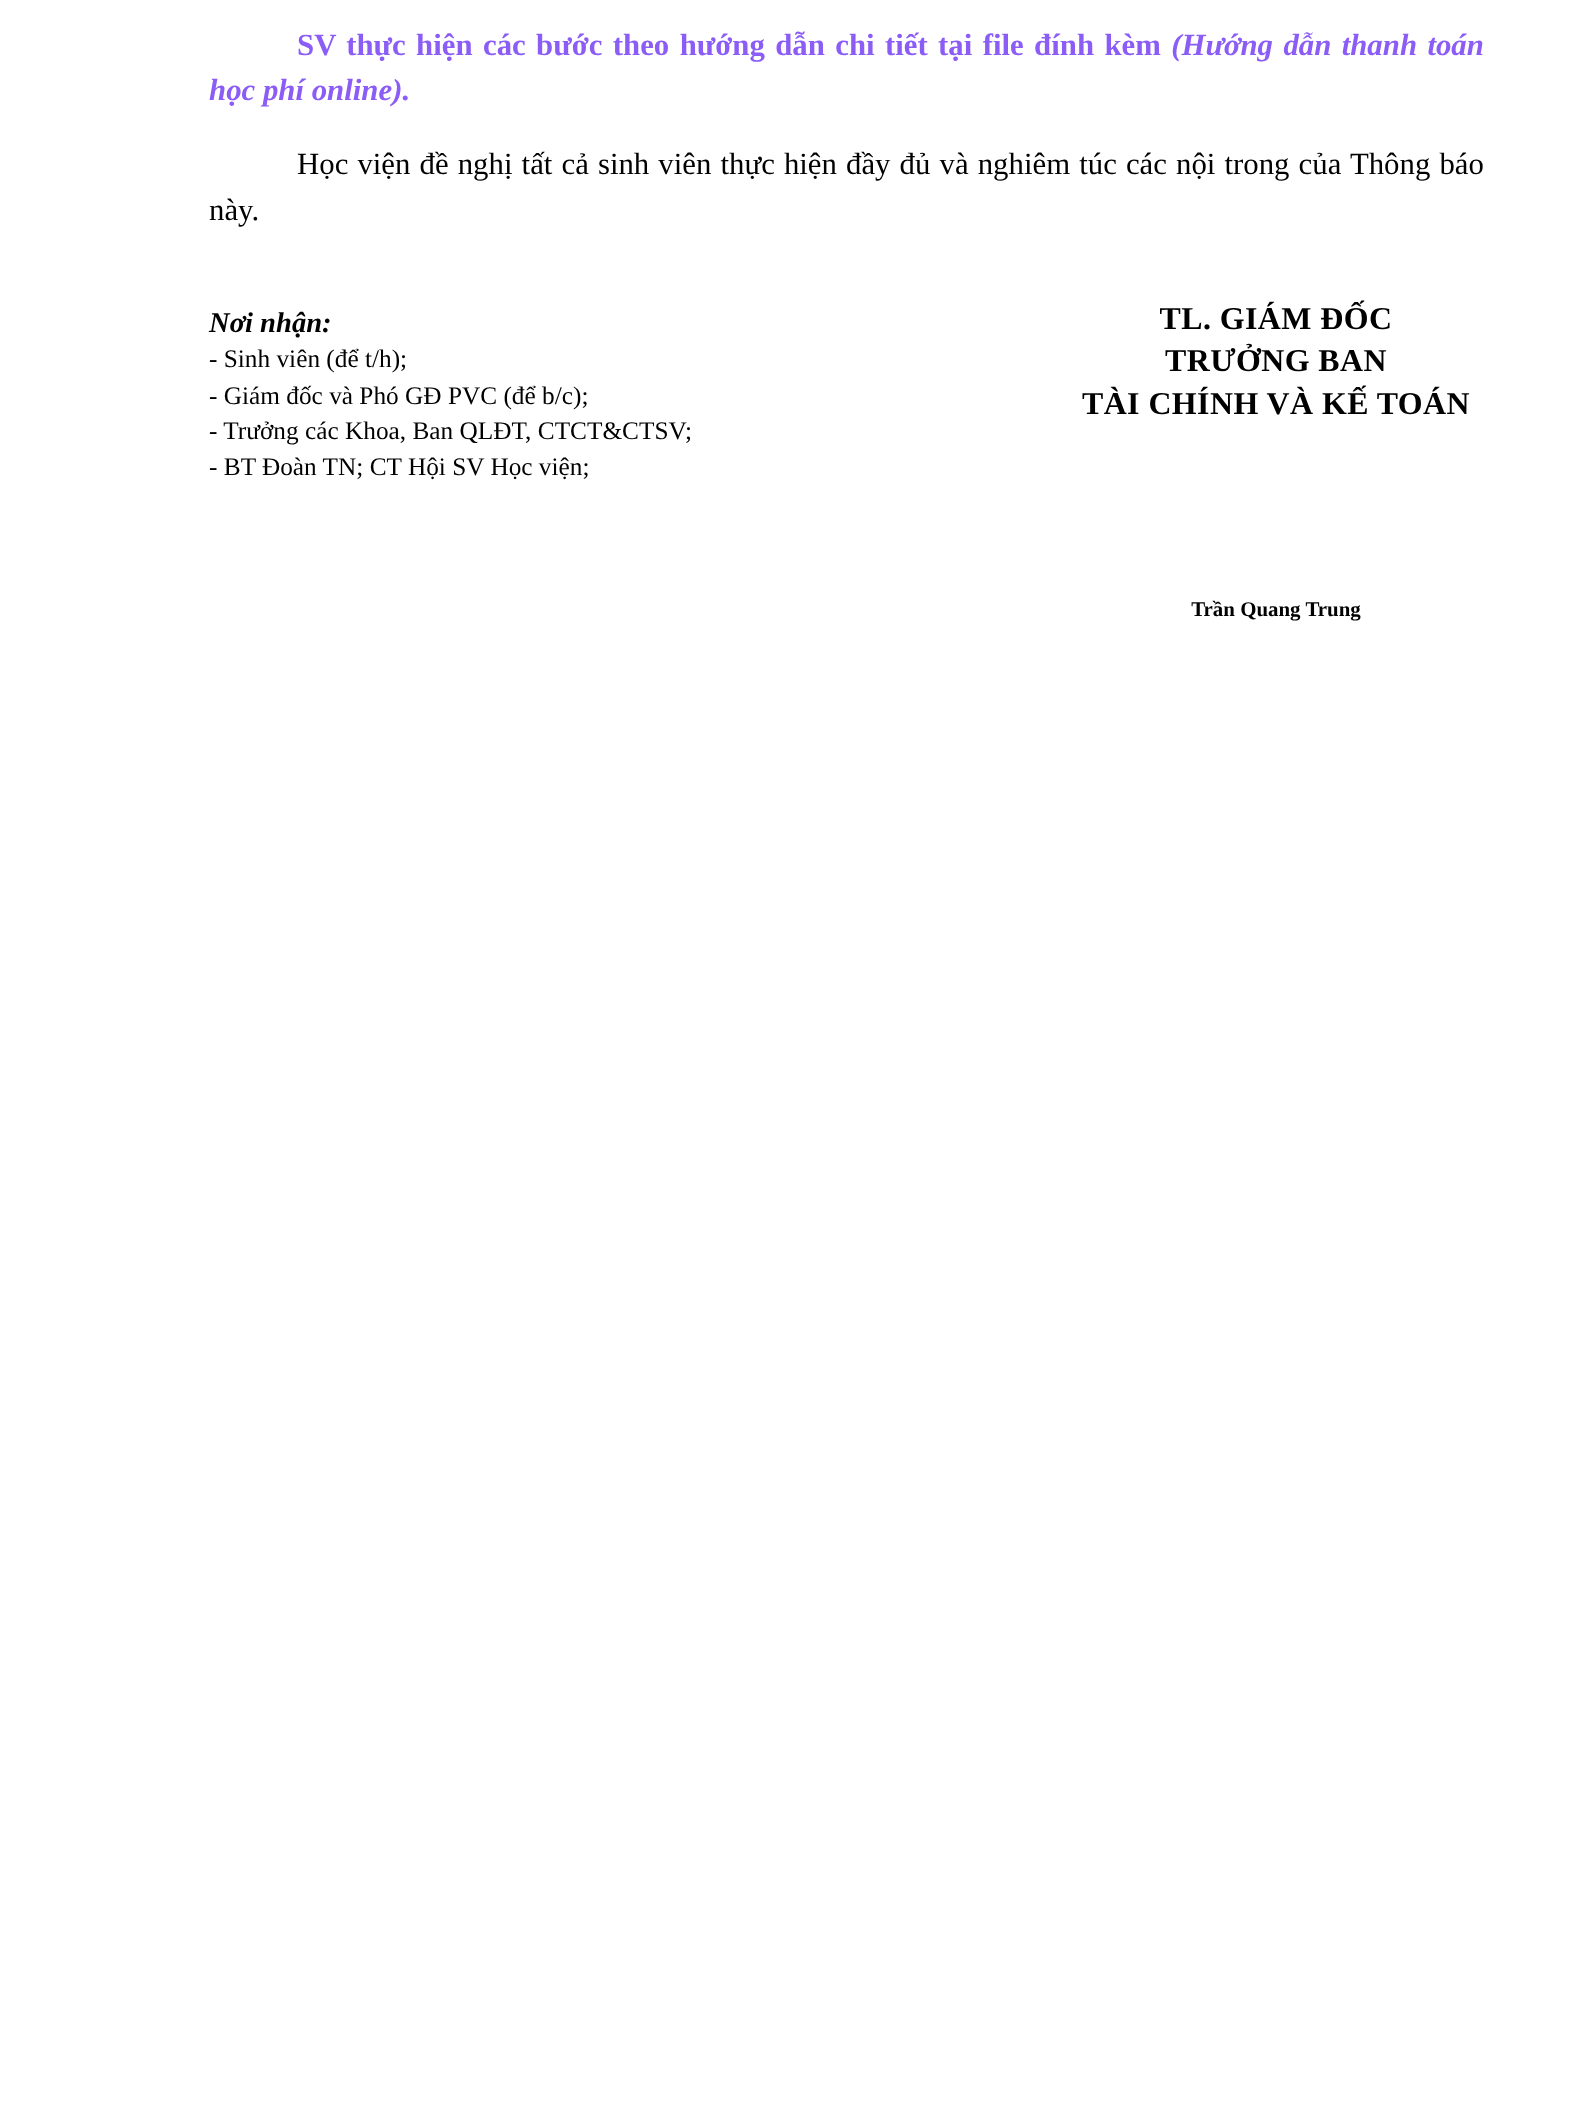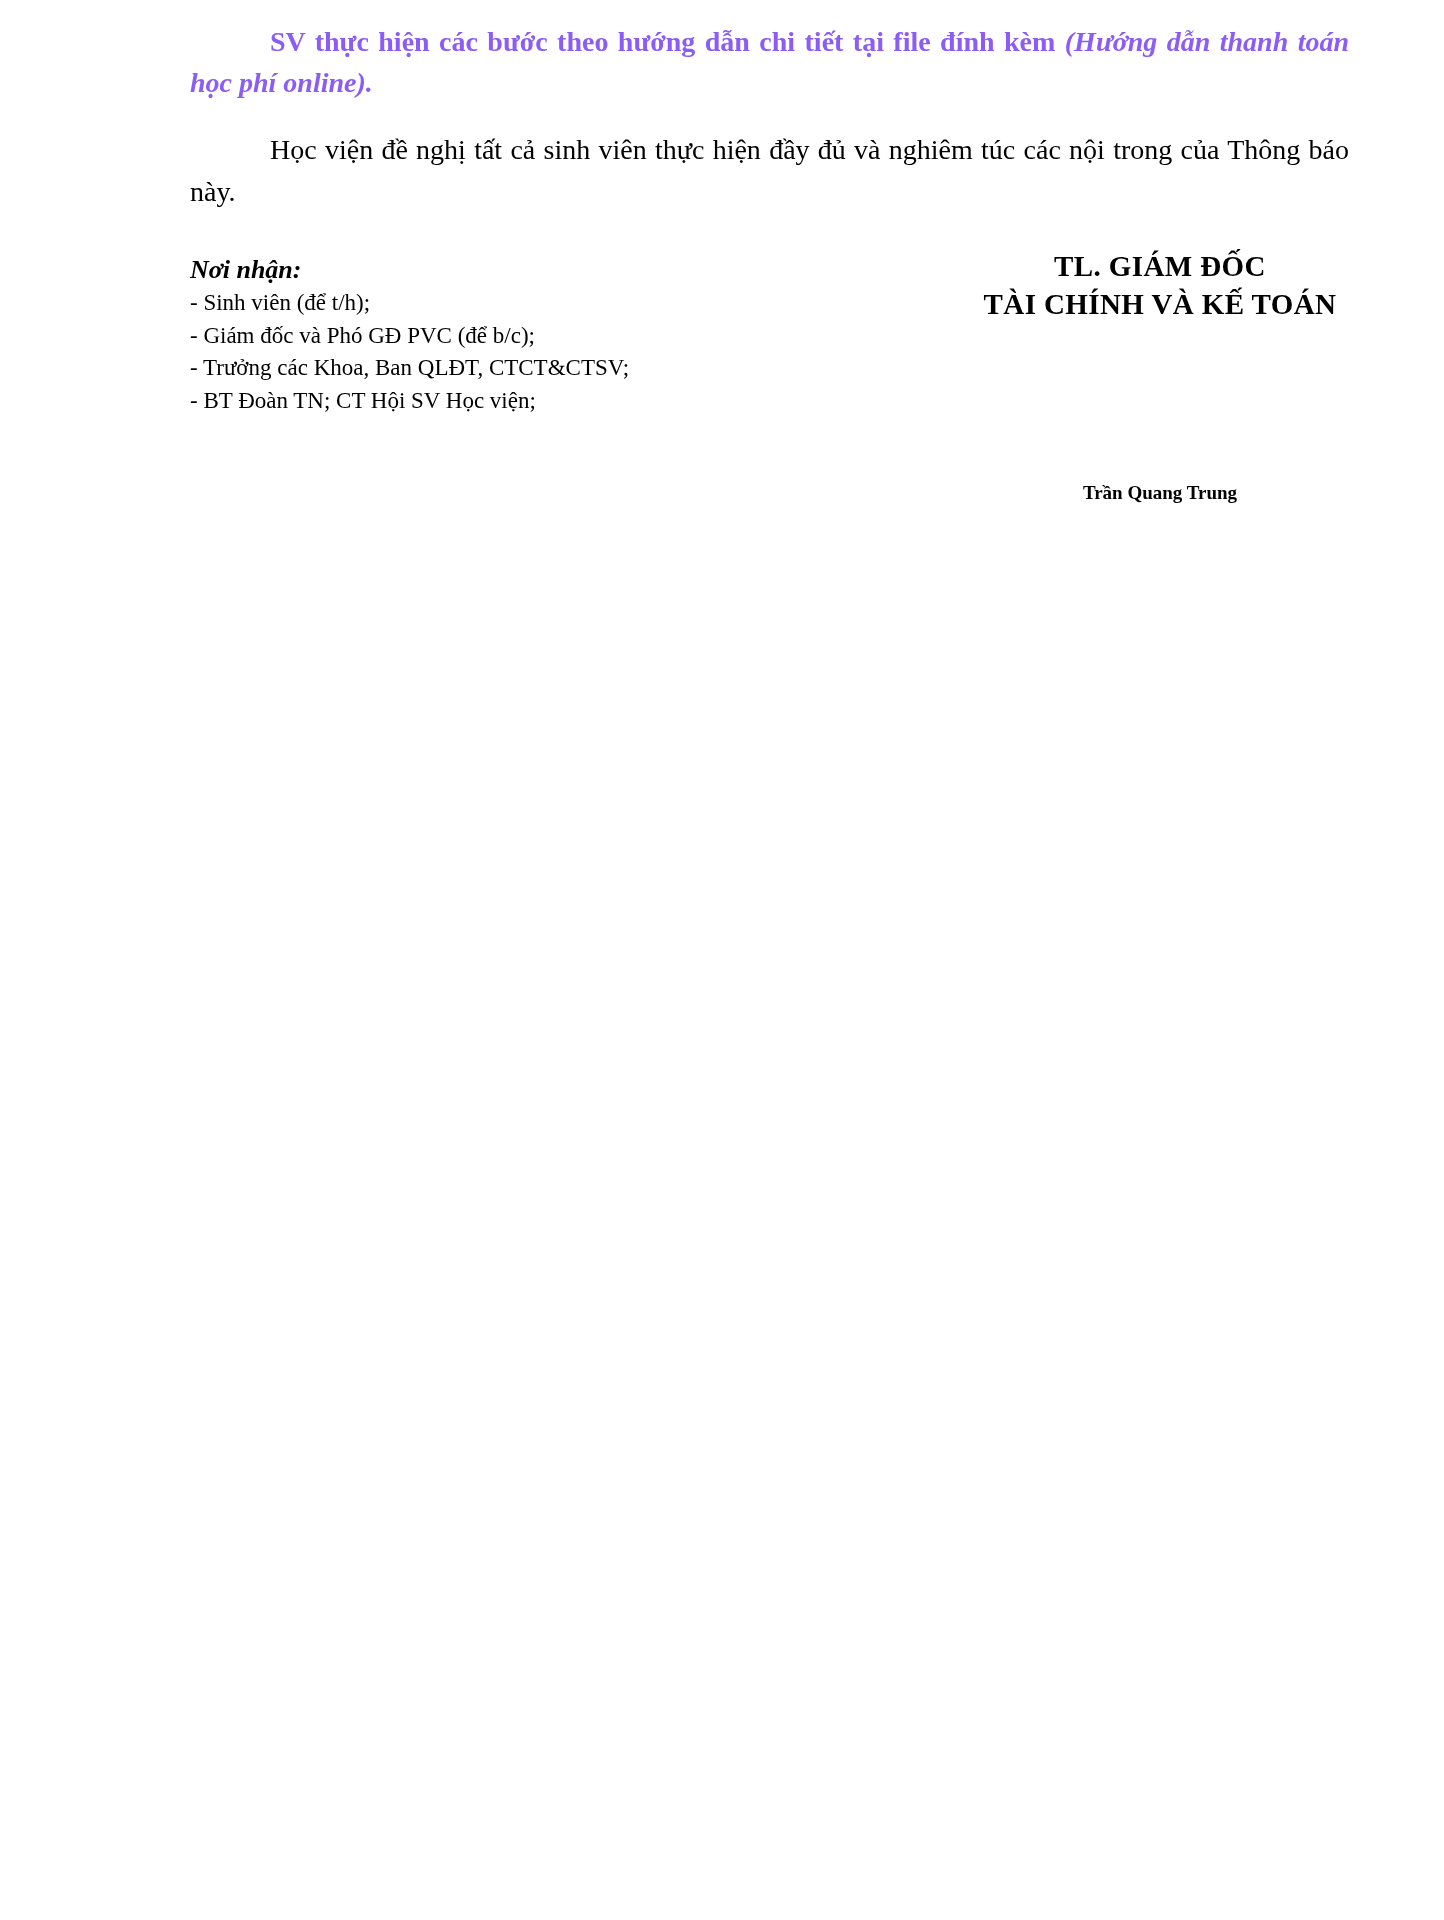--- a/index.html
+++ b/index.html
@@ -44,21 +44,21 @@
     font-style: italic;
   }
   .body-para {
     font-size: 28px;
     line-height: 1.5;
     text-align: justify;
     margin: 26px 0 0 0;
     text-indent: 80px;
   }
   .sign-block {
-    margin-top: 40px;
+    margin-top: 64px;
     position: relative;
     width: 100%;
     min-height: 320px;
   }
   .recipients {
     width: 600px;
   }
   .recipients .title {
     font-weight: bold;
     font-style: italic;
@@ -105,19 +105,20 @@
     <div class="recipients">
       <div class="title">Nơi nhận:</div>
       <div class="rec-item">- Sinh viên (để t/h);</div>
       <div class="rec-item">- Giám đốc và Phó GĐ PVC (để b/c);</div>
       <div class="rec-item">- Trưởng các Khoa, Ban QLĐT, CTCT&amp;CTSV;</div>
       <div class="rec-item">- BT Đoàn TN; CT Hội SV Học viện;</div>
     </div>
 
     <div class="signer">
       <div class="line">TL. GIÁM ĐỐC</div>
+      <div class="line">TRƯỞNG BAN</div>
       <div class="line">TÀI CHÍNH VÀ KẾ TOÁN</div>
       <div class="name">Trần Quang Trung</div>
     </div>
 
   </div>
 
 </div>
 
 </body></html>

